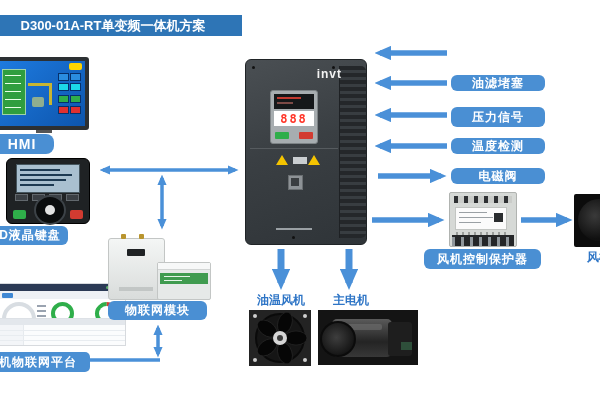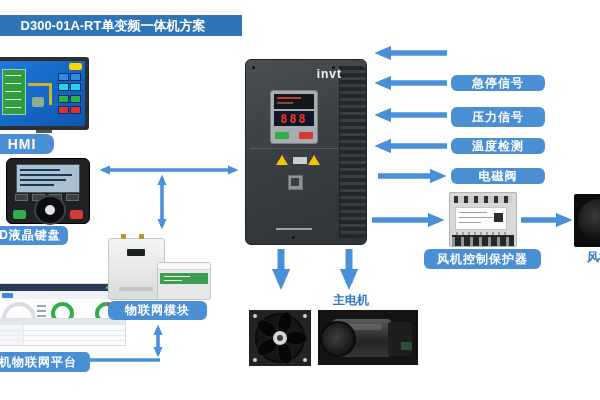--- a/index.html
+++ b/index.html
@@ -69,21 +69,21 @@
   .inv{left:245px;top:59px;width:122px;height:186px;border-radius:6px;
        background:linear-gradient(160deg,#4a4f53 0%,#3a3f43 45%,#2f3438 100%);border:1px solid #202427;box-sizing:border-box;}
   .inv .vent{position:absolute;right:0;top:6px;width:26px;height:172px;border-left:1px solid #1e2124;
              background:repeating-linear-gradient(#24272a 0 4px,#383d41 4px 7px);border-radius:0 5px 5px 0;}
   .inv .logo{position:absolute;left:0;top:7px;width:96px;text-align:right;color:#f3f3f3;
              font-size:12px;font-weight:bold;letter-spacing:1px;}
   .inv .kp{position:absolute;left:24px;top:30px;width:46px;height:52px;background:#a7adb0;border-radius:3px;border:1px solid #7d8386;}
   .inv .lcd{position:absolute;left:3px;top:3px;right:3px;height:15px;background:#15181a;}
   .inv .lcd i{position:absolute;left:3px;top:3px;width:24px;height:2px;background:#c23a30;}
   .inv .lcd u{position:absolute;left:3px;top:8px;width:16px;height:2px;background:#7c4a46;}
-  .inv .digits{position:absolute;left:3px;top:20px;right:3px;height:15px;background:#0f172a;color:#ff3326;
+  .inv .digits{position:absolute;left:3px;top:20px;right:3px;height:15px;background:#ffffff;color:#ff3326;
                font-family:"DejaVu Sans Mono",monospace;font-size:12px;font-weight:bold;letter-spacing:2px;
                display:flex;align-items:center;justify-content:center;}
   .inv .gb{position:absolute;left:4px;bottom:4px;width:14px;height:7px;background:#2fae4a;border-radius:1px;}
   .inv .rb{position:absolute;right:4px;bottom:4px;width:14px;height:7px;background:#d23b31;border-radius:1px;}
   .inv .div{position:absolute;left:4px;top:88px;width:88px;height:1px;background:#565b5f;}
   .inv .tri{position:absolute;top:95px;width:0;height:0;border-left:6px solid transparent;
             border-right:6px solid transparent;border-bottom:10px solid #f5c400;}
   .inv .wtxt{position:absolute;left:47px;top:97px;width:14px;height:7px;background:#caced1;}
   .inv .qr{position:absolute;left:42px;top:115px;width:13px;height:13px;background:#8d9296;border:1px solid #6a6f72;}
   .inv .qr i{position:absolute;left:2px;top:2px;width:8px;height:8px;background:#3a3e41;}
@@ -250,21 +250,21 @@
     <div class="tri" style="left:30px"></div>
     <div class="tri" style="left:62px"></div>
     <div class="wtxt"></div>
     <div class="qr">
         <i></i>
       </div>
     <div class="btxt"></div>
     <div class="scr" style="left:46px;bottom:5px"></div>
   </div>
 
-  <div class="pill" style="left:451px;top:75px;width:94px;height:16px">急停信号</div>
+  <div class="pill" style="left:451px;top:75px;width:94px;height:16px">油滤堵塞</div>
   <div class="pill" style="left:451px;top:107px;width:94px;height:20px">压力信号</div>
   <div class="pill" style="left:451px;top:168px;width:94px;height:16px">电磁阀</div>
   <div class="pill" style="left:451px;top:138px;width:94px;height:16px">温度检测</div>
 
   <div class="abs ctrl">
     <div class="term"></div>
     <div class="lbl">
         <i style="top:4px;width:28px"></i>
         <i style="top:9px;width:34px"></i>
         <i style="top:14px;width:22px"></i>
@@ -273,20 +273,21 @@
     <div class="holes"></div>
     <div class="bterm"></div>
   </div>
   <div class="pill" style="left:424px;top:249px;width:117px;height:20px">风机控制保护器</div>
 
   <div class="abs fanR">
       <div class="c"></div>
     </div>
   <div class="bluetext" style="left:587px;top:249px;width:30px;font-size:12px;text-align:left">风机</div>
 
+  <div class="bluetext" style="left:250px;top:292px;width:62px;font-size:12px">油温风机</div>
   <div class="bluetext" style="left:327px;top:292px;width:48px;font-size:12px">主电机</div>
 
   <div class="abs oilfan">
     <svg width="62" height="56" viewBox="0 0 62 56">
       <rect x="0" y="0" width="62" height="56" fill="#232323"></rect>
       <circle cx="31" cy="28" r="24" fill="#151515" stroke="#0a0a0a" stroke-width="2"></circle>
       <g fill="#060606" stroke="#2c2c2c" stroke-width="0.6">
         <ellipse cx="31" cy="12" rx="7" ry="11" transform="rotate(18 31 28)"></ellipse>
         <ellipse cx="31" cy="12" rx="7" ry="11" transform="rotate(90 31 28)"></ellipse>
         <ellipse cx="31" cy="12" rx="7" ry="11" transform="rotate(162 31 28)"></ellipse>

